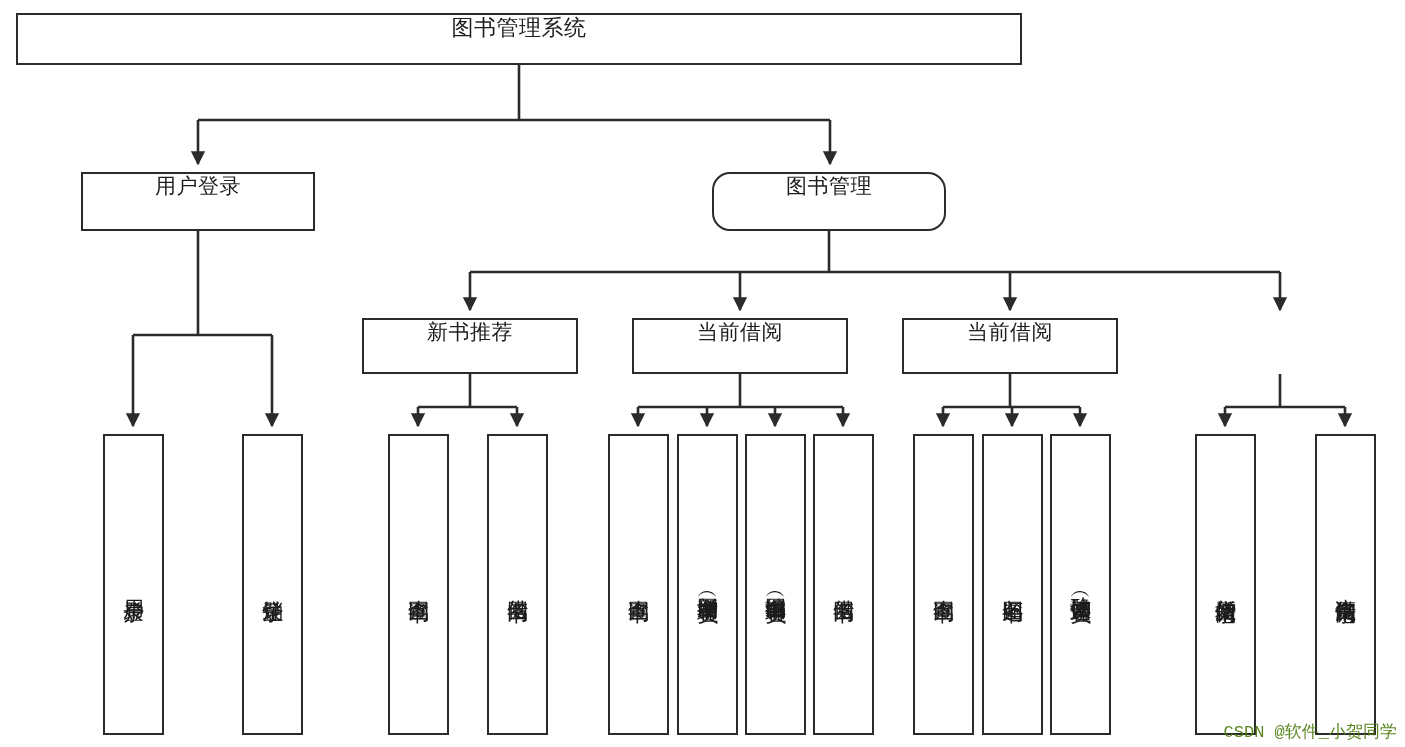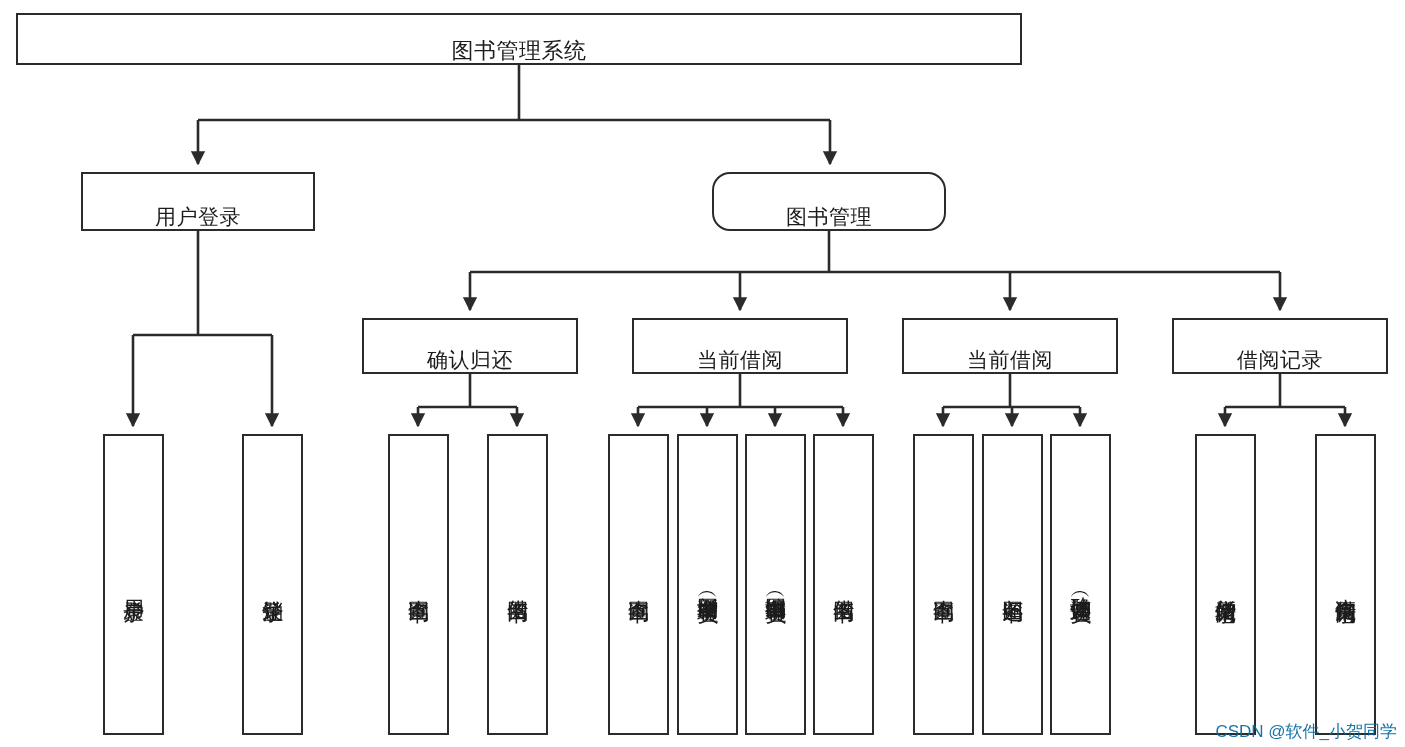--- a/index.html
+++ b/index.html
@@ -25,21 +25,21 @@
     width: 1405px;
     height: 747px;
     pointer-events: none;
   }
   .node {
     position: absolute;
     box-sizing: border-box;
     background: #ffffff;
     border: 2px solid #2b2b2b;
     display: flex;
-    align-items: flex-end;
+    align-items: flex-start;
     justify-content: center;
     z-index: 2;
   }
   .node .label {
     color: #1c1c1c;
     text-align: center;
     line-height: 1.15;
     letter-spacing: 0.5px;
   }
   .node.horiz .label {
@@ -59,25 +59,25 @@
     letter-spacing: 1px;
     white-space: nowrap;
     max-height: 282px;
   }
   #root-node .label { font-size: 22px; }
   #watermark {
     position: absolute;
     right: 8px;
     bottom: 4px;
     font-size: 17px;
-    color: #0369a1;
+    color: #4d7c0f;
     opacity: 0.92;
     white-space: nowrap;
     z-index: 5;
-    font-family: Liberation Sans, sans-serif;
+    font-family: Liberation Mono, monospace;
   }
 </style>
 </head>
 <body>
 
 <div id="canvas">
 
   <svg id="edges" viewBox="0 0 1405 747" xmlns="http://www.w3.org/2000/svg">
     <defs>
       <marker id="arrow" viewBox="0 0 10 10" refX="9" refY="5" markerWidth="5.5" markerHeight="5.5" orient="auto-start-reverse">
@@ -134,30 +134,27 @@
   </div>
 
   <div class="node horiz" id="n-l2-0" style="left: 81px; top: 172px; width: 234px; height: 59px;">
     <span class="label">用户登录</span>
   </div>
   <div class="node horiz" id="n-l2-1" style="left: 712px; top: 172px; width: 234px; height: 59px; border-radius: 18px;">
     <span class="label">图书管理</span>
   </div>
 
   <div class="node horiz" id="n-l3-0" style="left: 362px; top: 318px; width: 216px; height: 56px;">
-    <span class="label">确认归还</span>
+    <span class="label">新书推荐</span>
   </div>
   <div class="node horiz" id="n-l3-1" style="left: 632px; top: 318px; width: 216px; height: 56px;">
     <span class="label">当前借阅</span>
   </div>
   <div class="node horiz" id="n-l3-2" style="left: 902px; top: 318px; width: 216px; height: 56px;">
     <span class="label">当前借阅</span>
-  </div>
-  <div class="node horiz" id="n-l3-3" style="left: 1172px; top: 318px; width: 216px; height: 56px;">
-    <span class="label">借阅记录</span>
   </div>
 
   <div class="node vert" id="n-lf-0" style="left: 103px; top: 434px; width: 61px; height: 301px;">
     <span class="label">用户登录</span>
   </div>
   <div class="node vert" id="n-lf-1" style="left: 242px; top: 434px; width: 61px; height: 301px;">
     <span class="label">注销登录</span>
   </div>
   <div class="node vert" id="n-lf-2" style="left: 388px; top: 434px; width: 61px; height: 301px;">
     <span class="label">查询图书</span>

